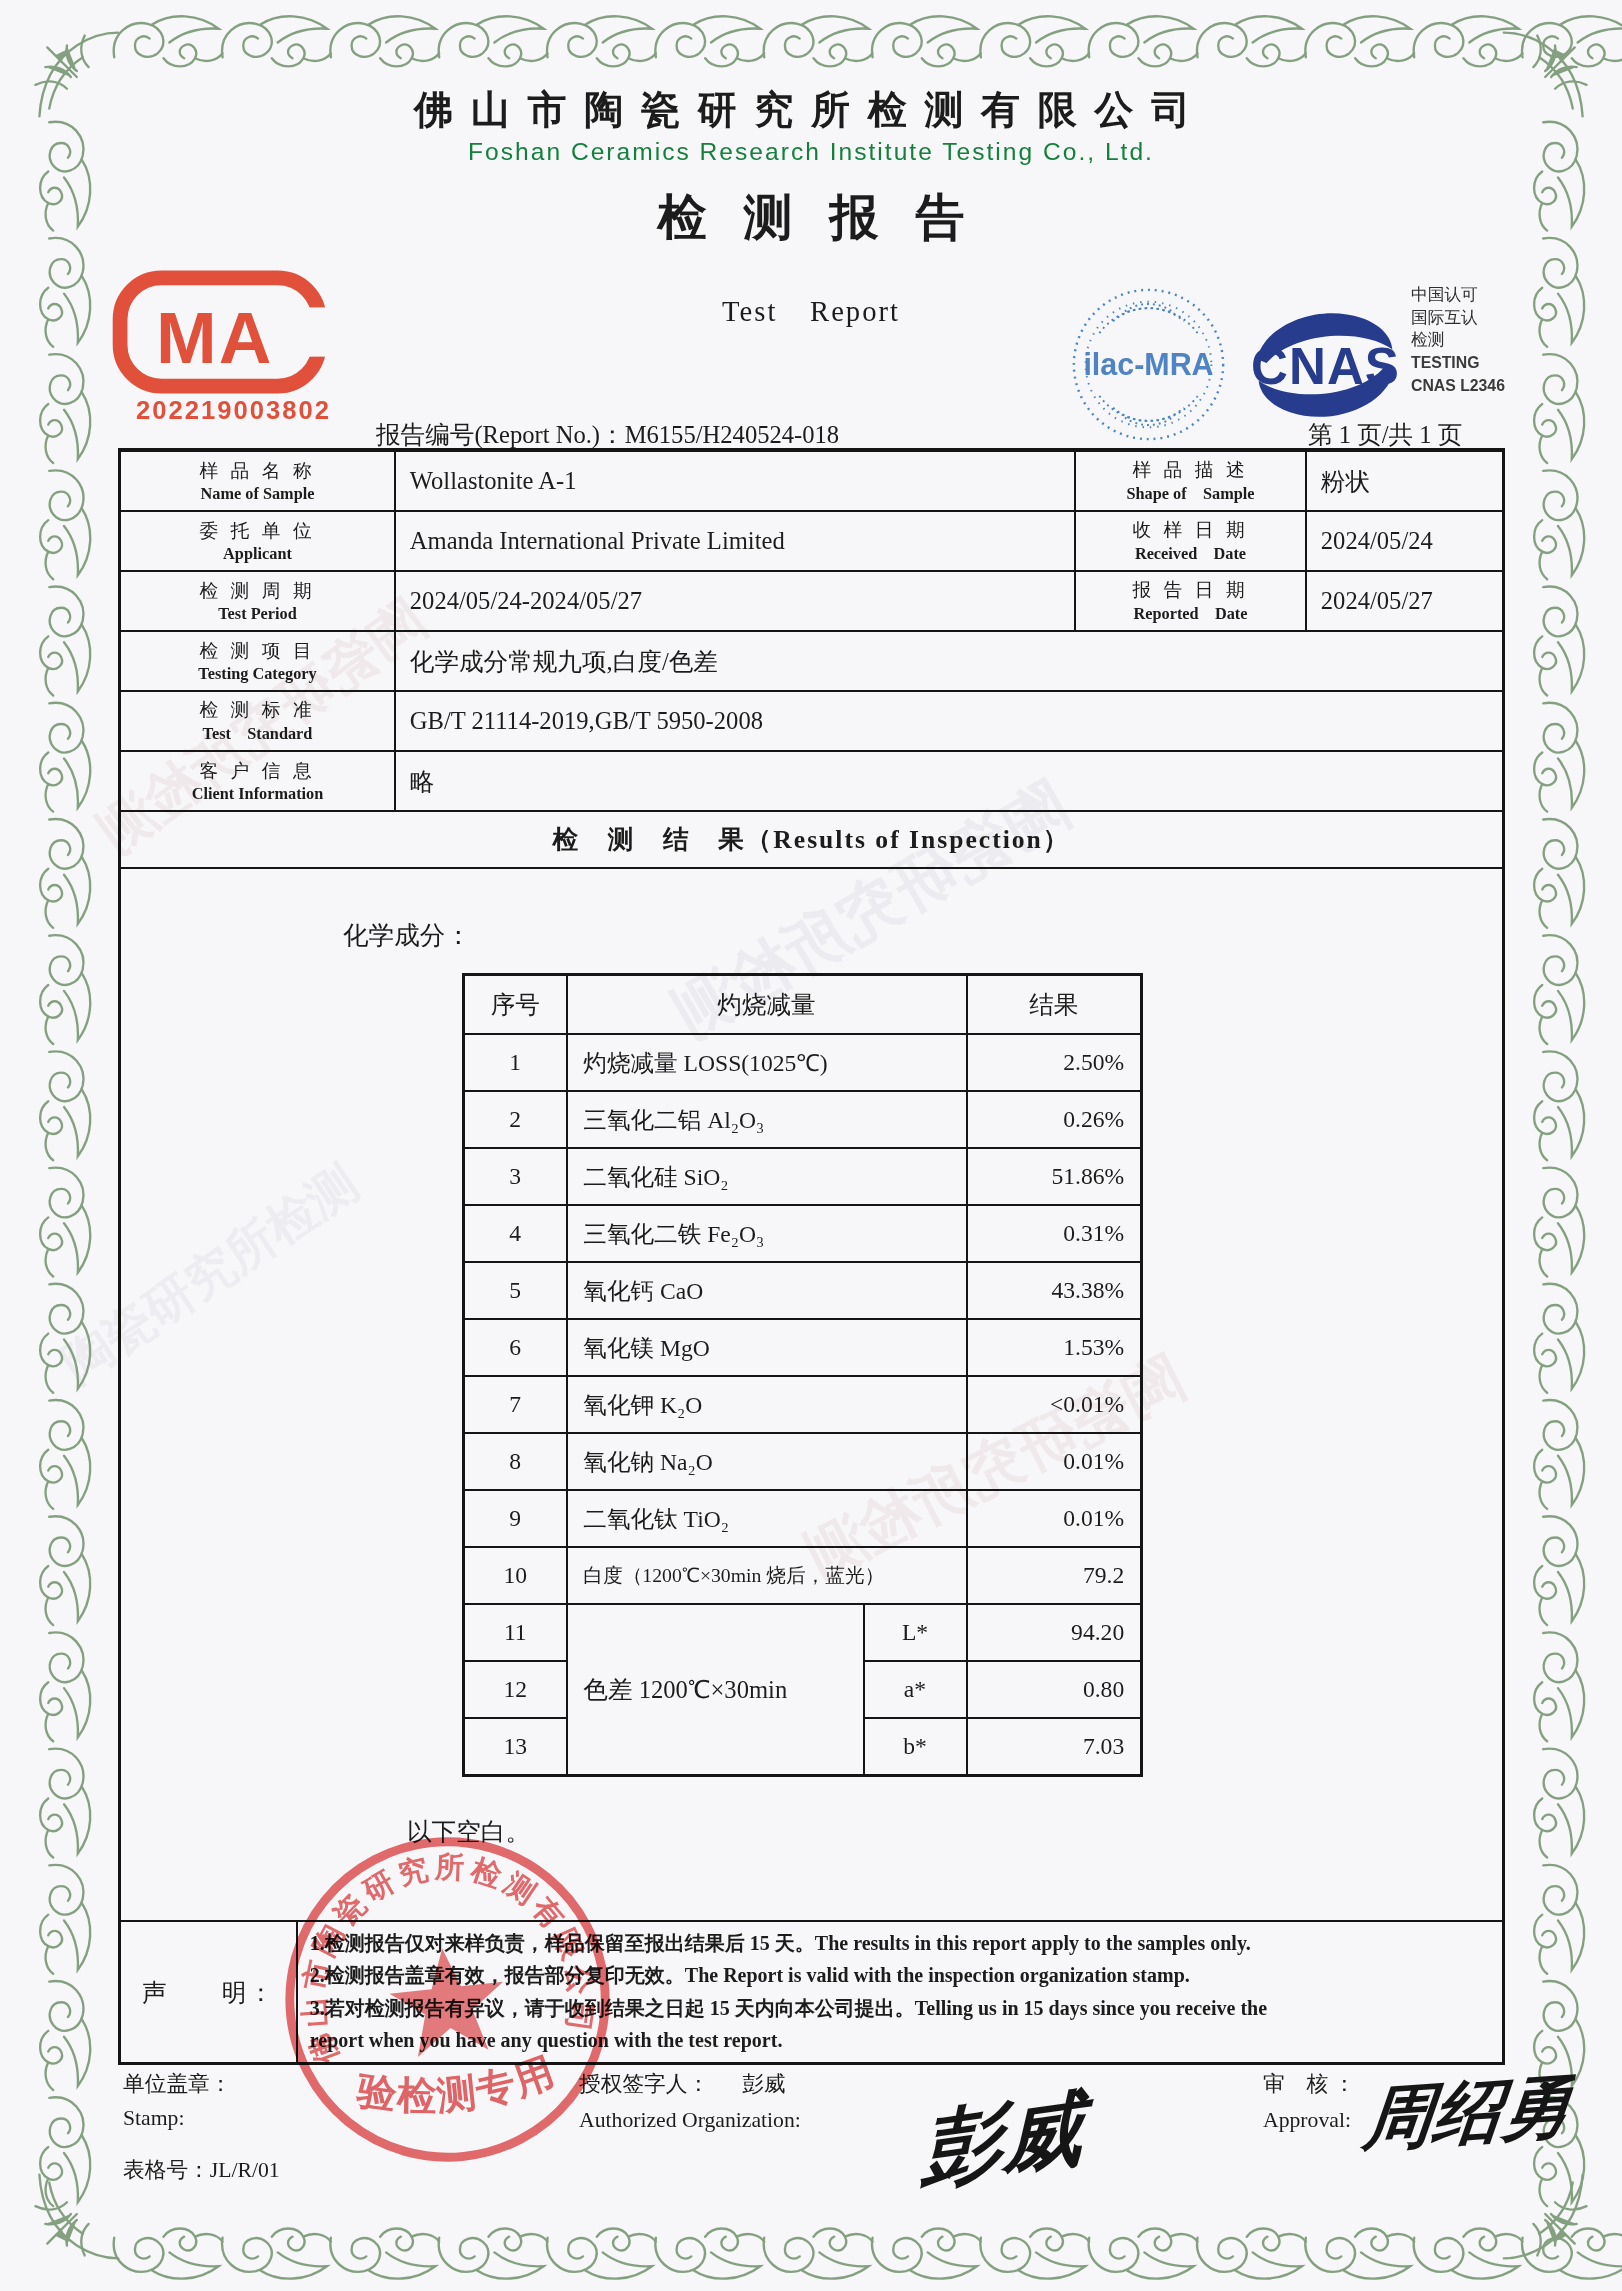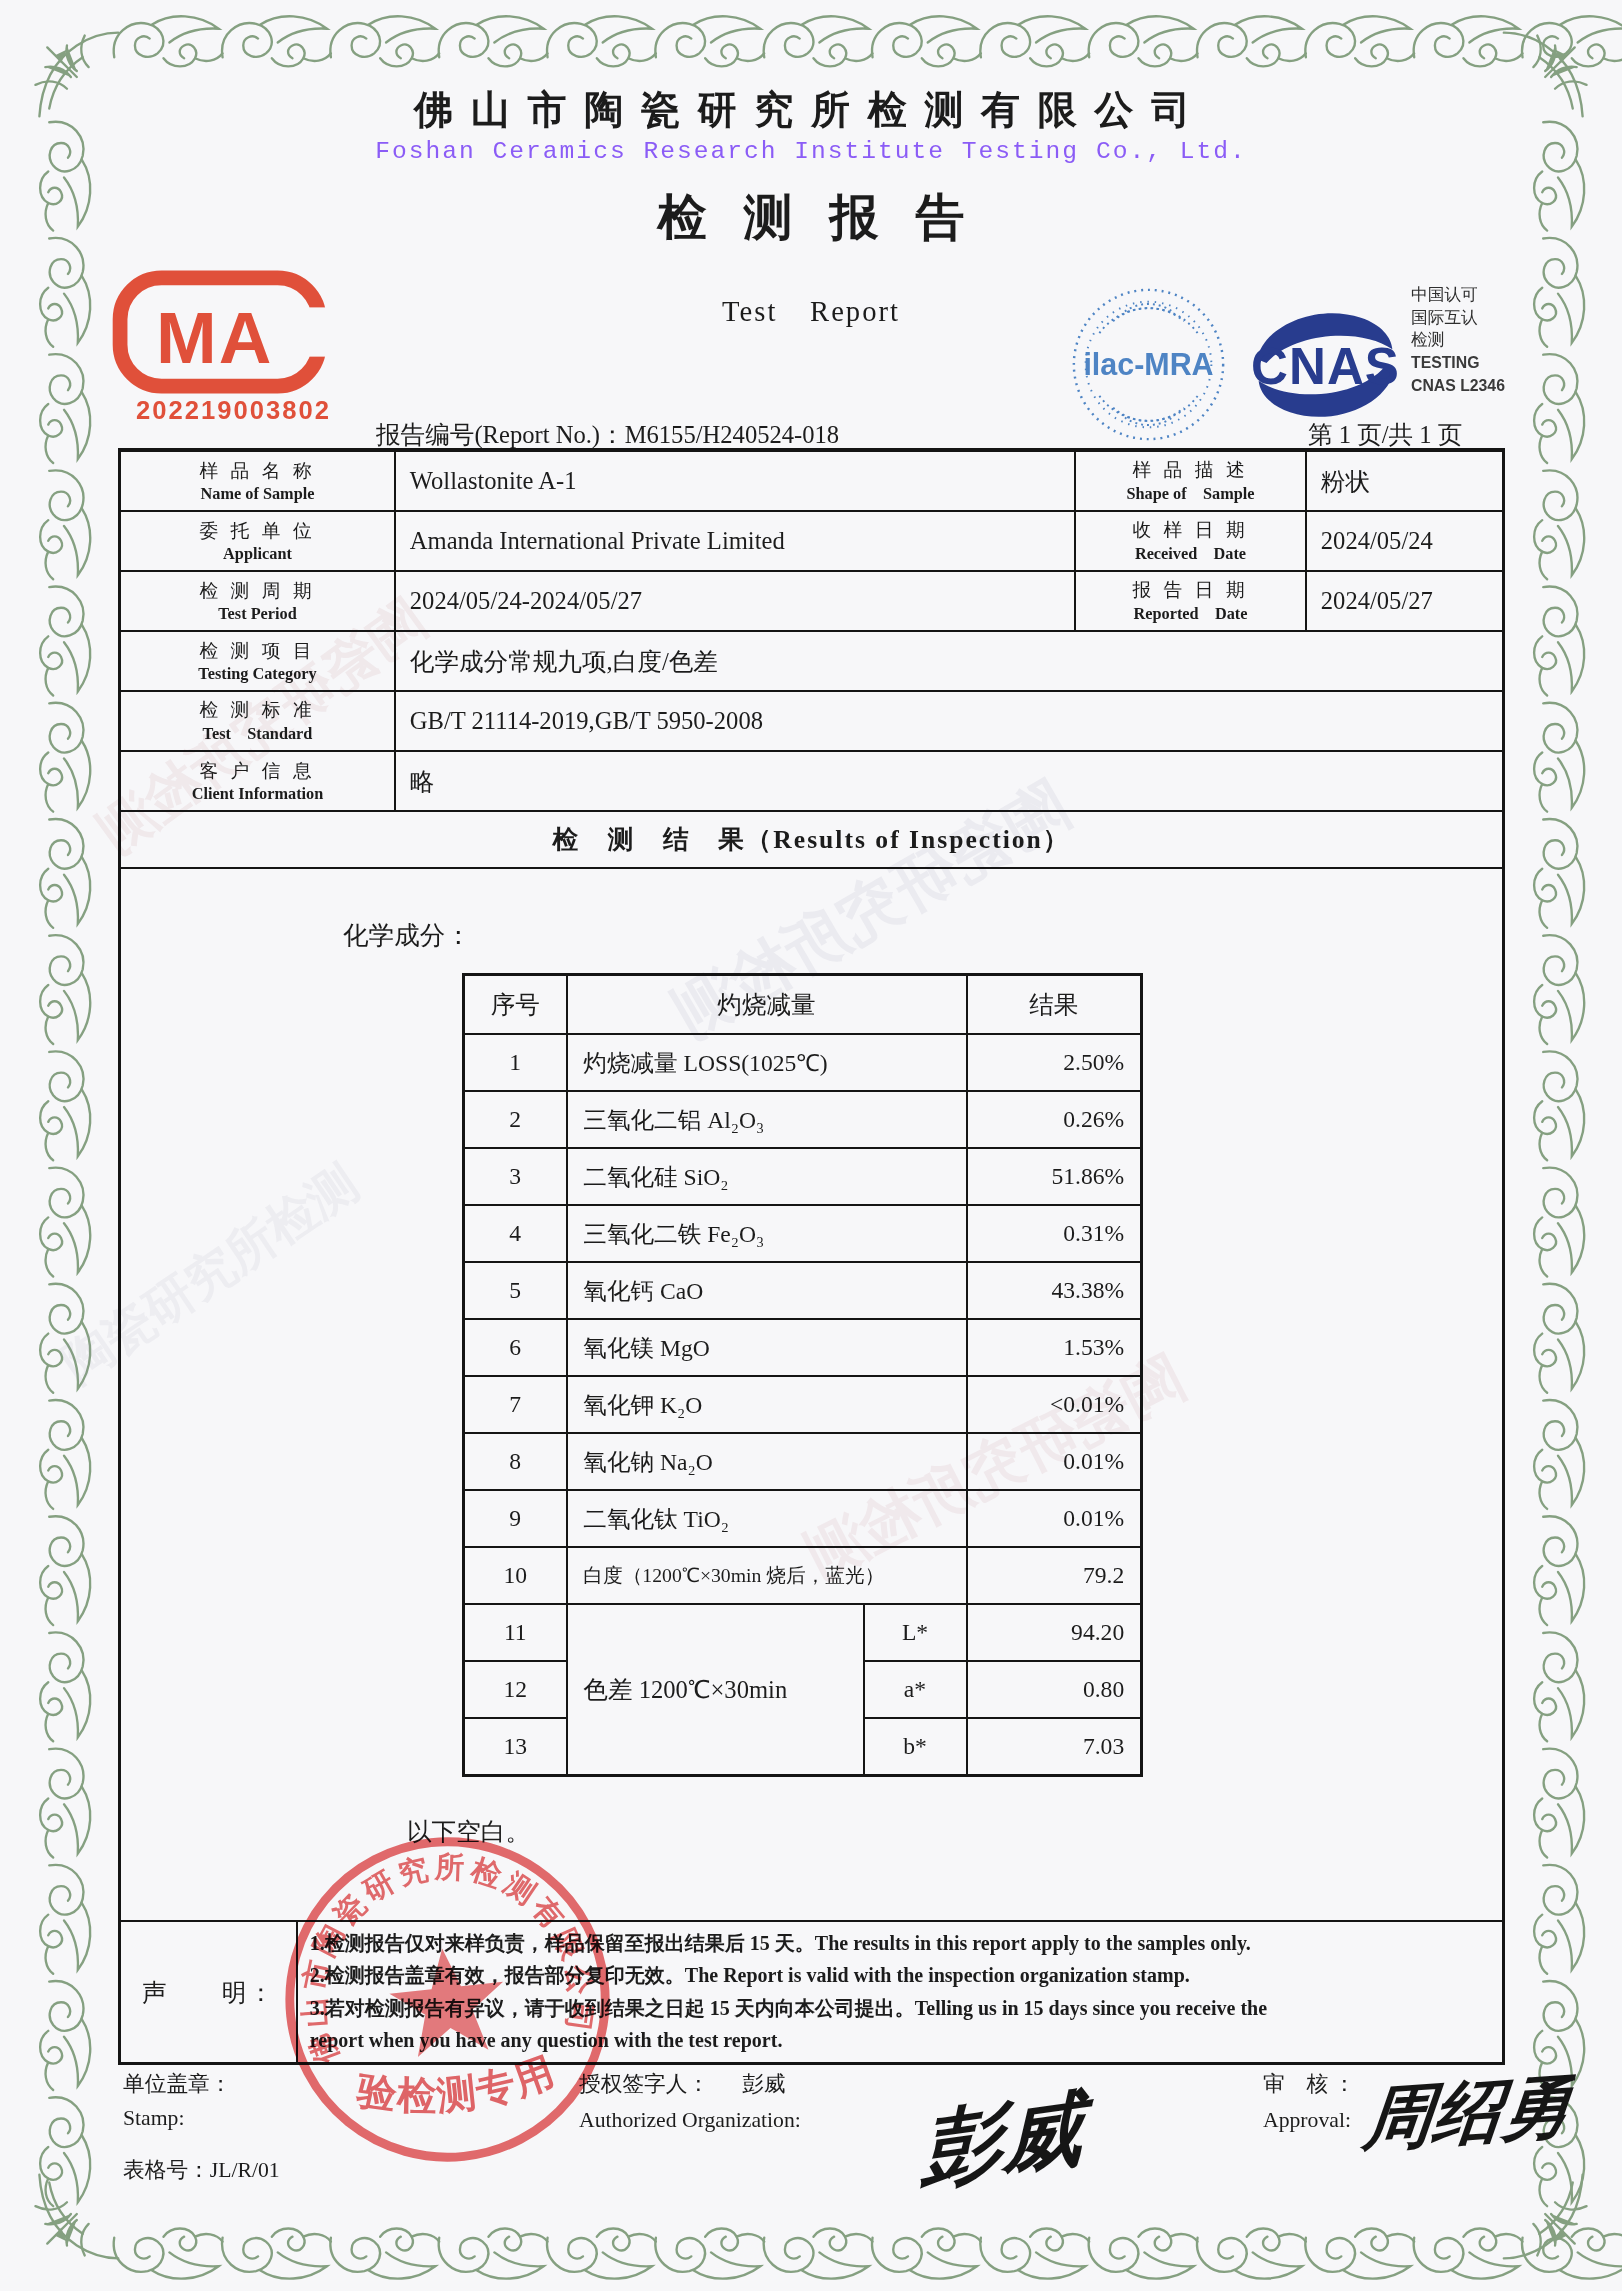--- a/index.html
+++ b/index.html
@@ -9,22 +9,22 @@
   .ctr{text-align:center;}
 
   
   #border-svg{position:absolute;left:0;top:0;z-index:0;}
 
   
   .ghost{position:absolute;z-index:1;font-weight:700;white-space:nowrap;pointer-events:none;}
 
   
   .company-cn{left:0;right:0;top:83px;font-size:39px;font-weight:700;letter-spacing:17.7px;}
-  .company-en{left:0;right:0;top:138px;font-family:Liberation Mono, monospace;
-              font-size:24.6px;letter-spacing:2px;color:#8b5cf6;}
+  .company-en{left:0;right:0;top:138px;font-family:Liberation Sans, sans-serif;
+              font-size:24.6px;letter-spacing:2px;color:#15803d;}
   .title-cn{left:0;right:0;top:185px;font-size:49px;font-weight:700;letter-spacing:37px;text-indent:37px;}
   .title-en{left:0;right:0;top:296px;font-size:28.6px;letter-spacing:2px;word-spacing:23.6px;}
 
   .cma-number{left:124px;top:396px;width:207px;text-align:center;font-family:"Liberation Sans",sans-serif;
               font-size:25.6px;font-weight:700;color:#e0503a;letter-spacing:2px;}
   .accred{left:1411px;top:284px;width:128px;font-size:16.7px;line-height:22.7px;color:#2e2e2e;}
   .accred .b{font-family:"Liberation Sans",sans-serif;font-weight:700;font-size:15.8px;color:#3a3a3a;}
 
   .report-line{left:376px;top:418px;font-size:24.6px;}
   .page-info{left:1308px;top:418px;font-size:24.6px;}

